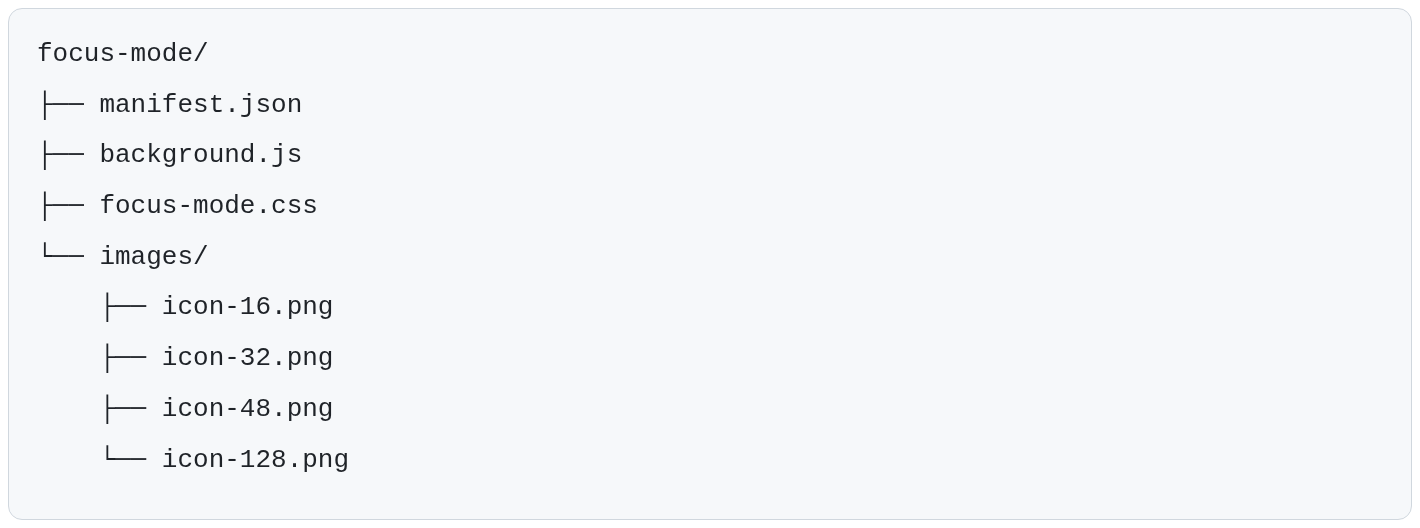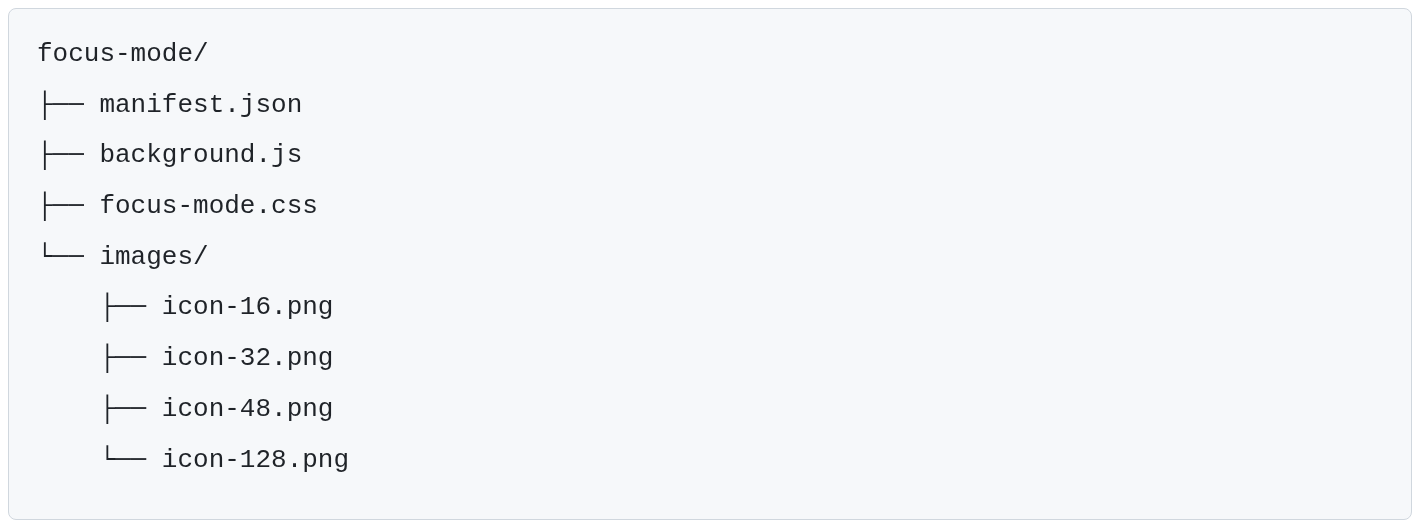--- a/index.html
+++ b/index.html
@@ -4,21 +4,21 @@
   <style>
     body {
       margin: 0;
       padding: 0;
       background: #ffffff;
       font-family: ui-monospace, SFMono-Regular, "SF Mono", Menlo, Consolas, "Liberation Mono", monospace;
     }
     .code-block {
       margin: 8px;
       border: 1px solid #d0d7de;
-      border-radius: 8px;
+      border-radius: 14px;
       background: #f6f8fa;
       padding: 20px 28px;
       box-sizing: border-box;
       width: 1404px;
       height: 512px;
     }
     pre {
       margin: 0;
       font-family: inherit;
       font-size: 26px;

